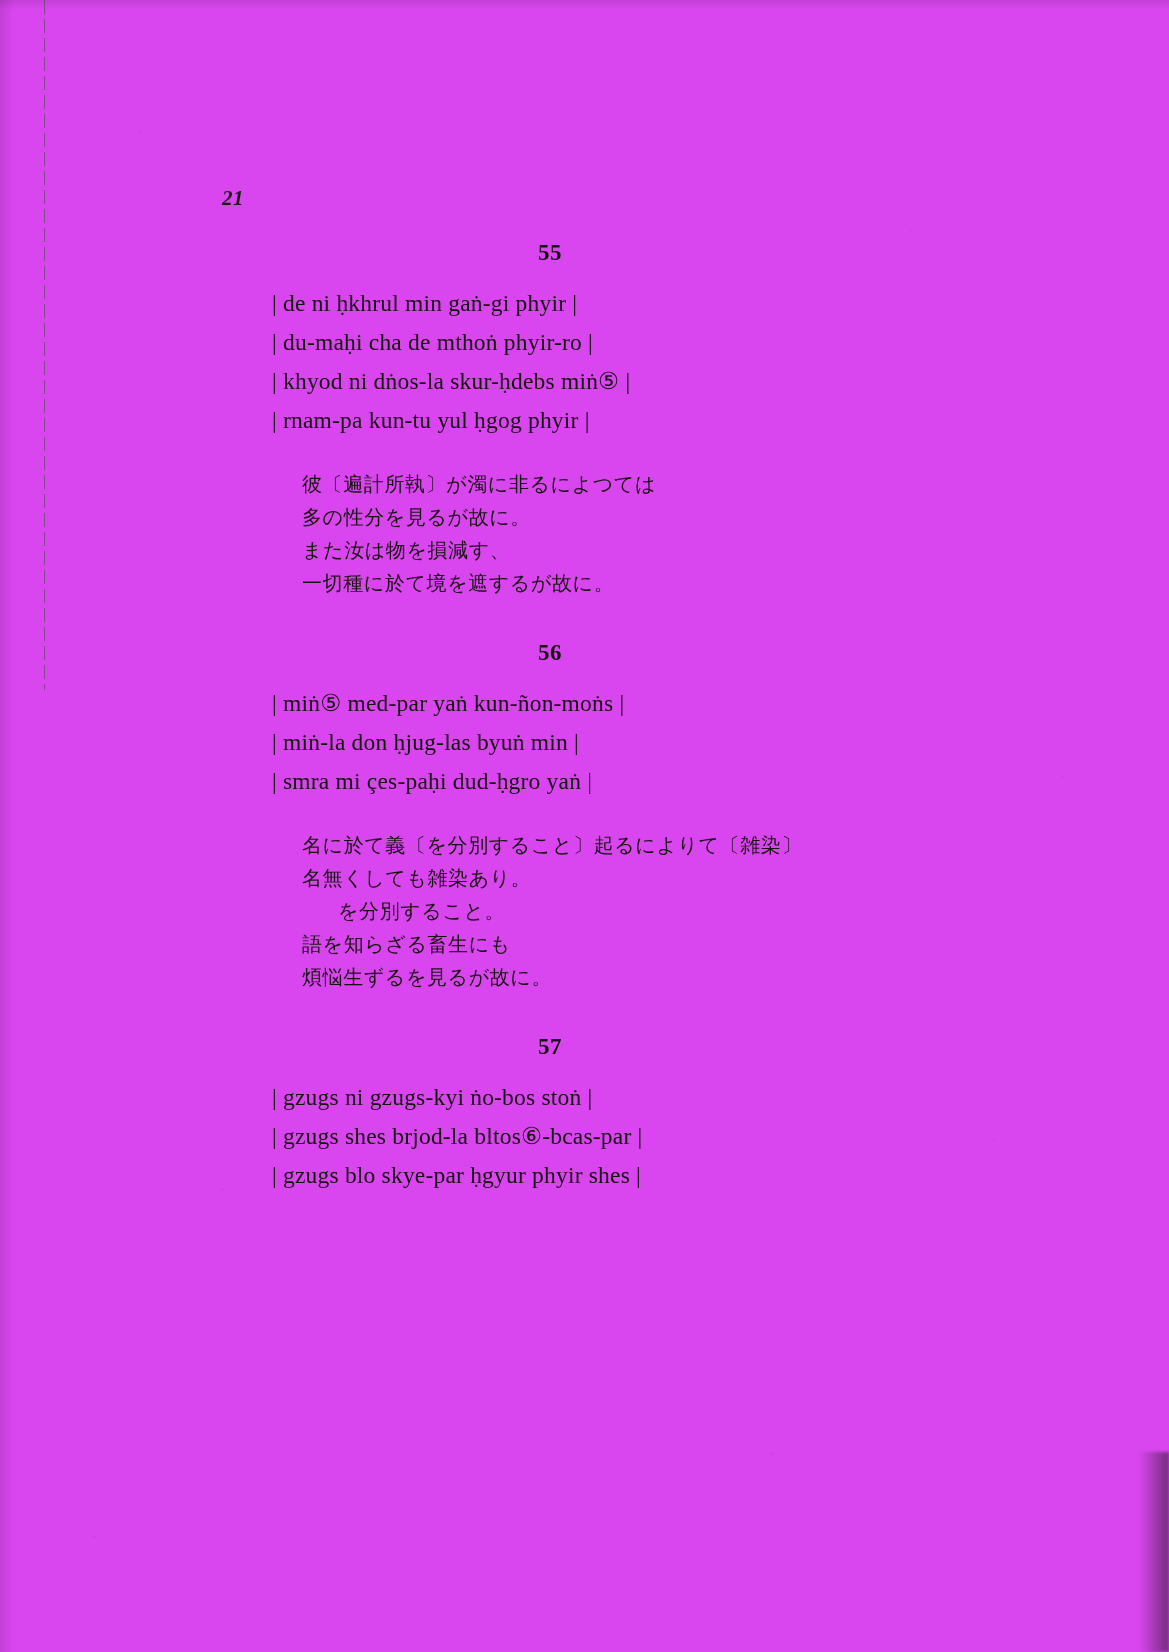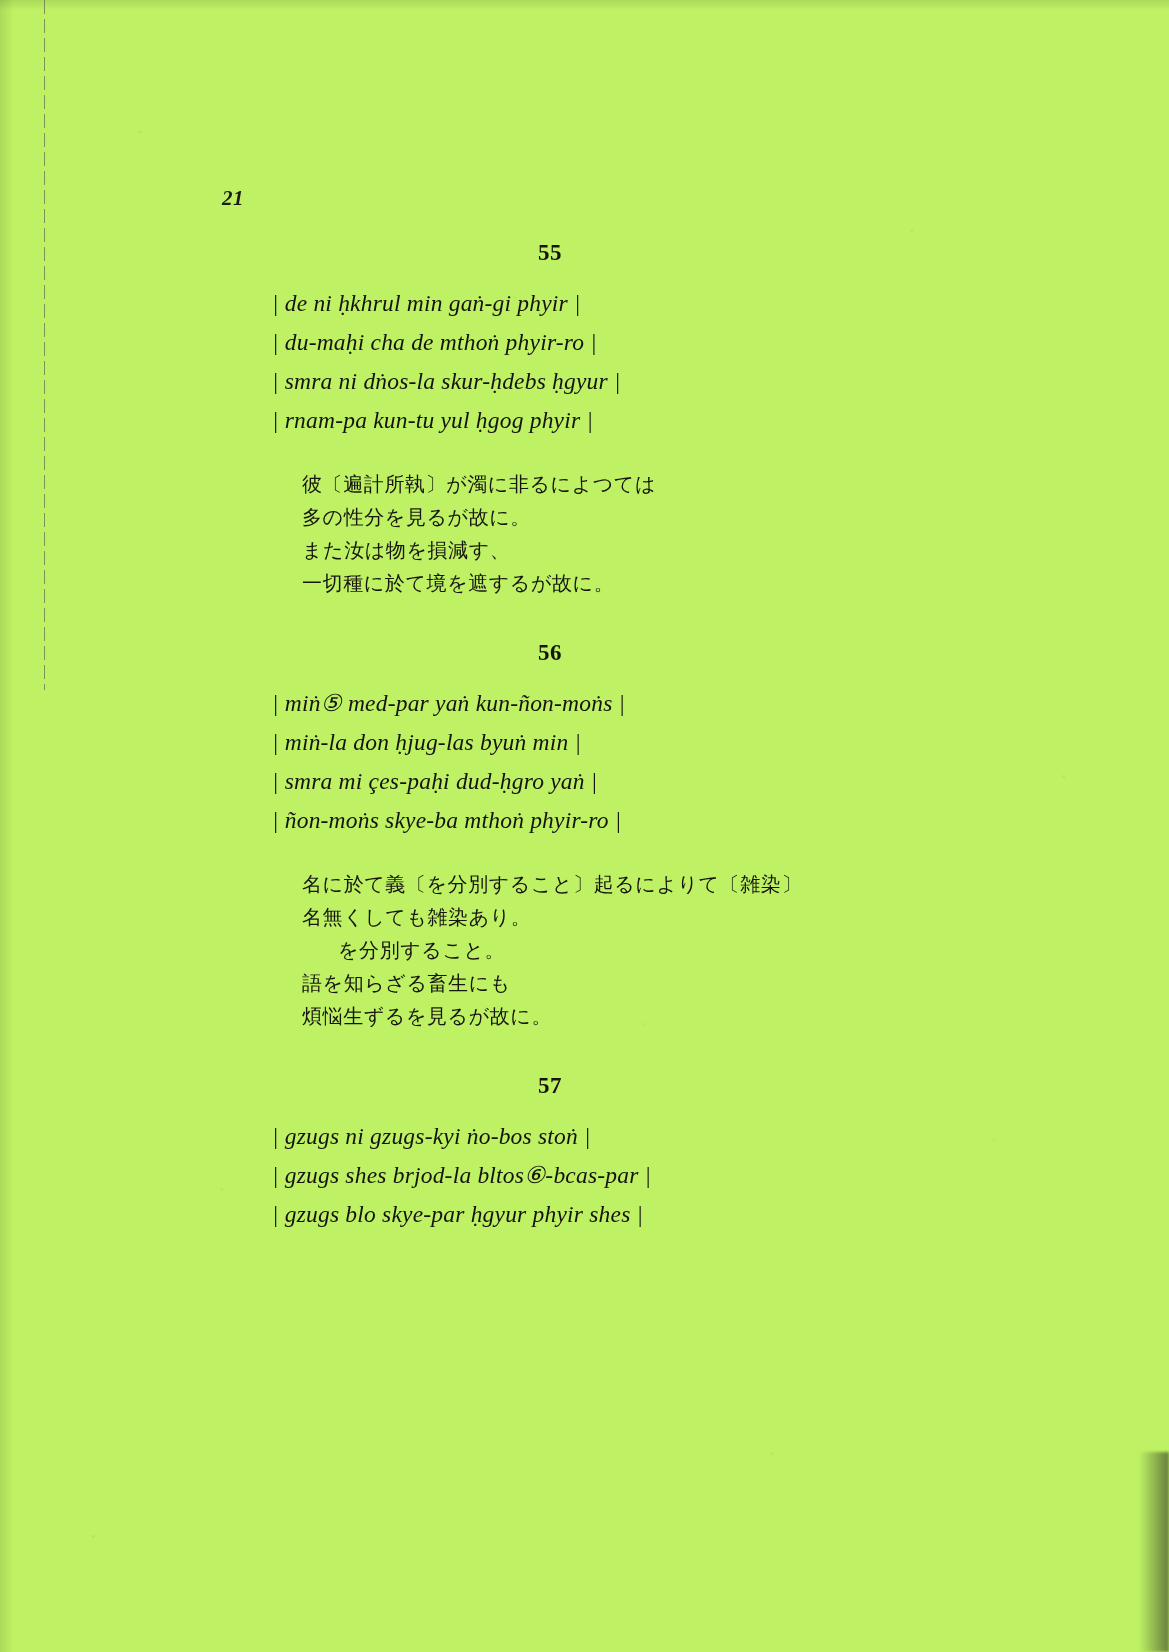--- a/index.html
+++ b/index.html
@@ -7,21 +7,21 @@
     padding: 0;
     background: #ffffff;
   }
   body {
     font-family: "Liberation Serif", serif;
   }
   #page {
     position: relative;
     width: 1169px;
     height: 1652px;
-    background: #bef264;
+    background: #d946ef;
     overflow: hidden;
   }
   
   #page::before {
     content: "";
     position: absolute;
     inset: 0;
     background:
       radial-gradient(circle at 12% 8%, rgba(0,0,0,0.05) 0 1px, transparent 2px),
       radial-gradient(circle at 78% 14%, rgba(0,0,0,0.045) 0 1px, transparent 2px),
@@ -109,21 +109,20 @@
     margin-left: 272px;
     margin-bottom: 6px;
   }
   .tib-line {
     font-family: "Liberation Serif", serif;
     font-size: 23.5px;
     color: #15130f;
     line-height: 39px;
     white-space: pre;
     letter-spacing: 0.2px;
-    font-style: italic;
   }
 
   .jp-lines {
     margin-left: 302px;
     margin-top: 28px;
   }
   .jp-line {
     font-family: "DejaVu Serif", serif;
     font-size: 20px;
     color: #17150f;
@@ -148,39 +147,38 @@
 
   <div class="page-number">21</div>
 
   <div class="content">
 
     <div class="verse-block">
       <div class="verse-number">55</div>
       <div class="tib-lines">
         <div class="tib-line">| de ni ḥkhrul min gaṅ-gi phyir |</div>
         <div class="tib-line">| du-maḥi cha de mthoṅ phyir-ro |</div>
-        <div class="tib-line">| smra ni dṅos-la skur-ḥdebs ḥgyur |</div>
+        <div class="tib-line">| khyod ni dṅos-la skur-ḥdebs miṅ⑤ |</div>
         <div class="tib-line">| rnam-pa kun-tu yul ḥgog phyir |</div>
       </div>
       <div class="jp-lines">
         <div class="jp-line">彼〔遍計所執〕が濁に非るによつては</div>
         <div class="jp-line">多の性分を見るが故に。</div>
         <div class="jp-line">また汝は物を損減す、</div>
         <div class="jp-line">一切種に於て境を遮するが故に。</div>
       </div>
       <div class="gap-after-jp"></div>
     </div>
 
     <div class="verse-block">
       <div class="verse-number">56</div>
       <div class="tib-lines">
         <div class="tib-line">| miṅ⑤ med-par yaṅ kun-ñon-moṅs |</div>
         <div class="tib-line">| miṅ-la don ḥjug-las byuṅ min |</div>
         <div class="tib-line">| smra mi çes-paḥi dud-ḥgro yaṅ |</div>
-        <div class="tib-line">| ñon-moṅs skye-ba mthoṅ phyir-ro |</div>
       </div>
       <div class="jp-lines">
         <div class="jp-line">名に於て義〔を分別すること〕起るによりて〔雑染〕</div>
         <div class="jp-line">名無くしても雑染あり。</div>
         <div class="jp-line indent">を分別すること。</div>
         <div class="jp-line">語を知らざる畜生にも</div>
         <div class="jp-line">煩悩生ずるを見るが故に。</div>
       </div>
       <div class="gap-after-jp"></div>
     </div>

